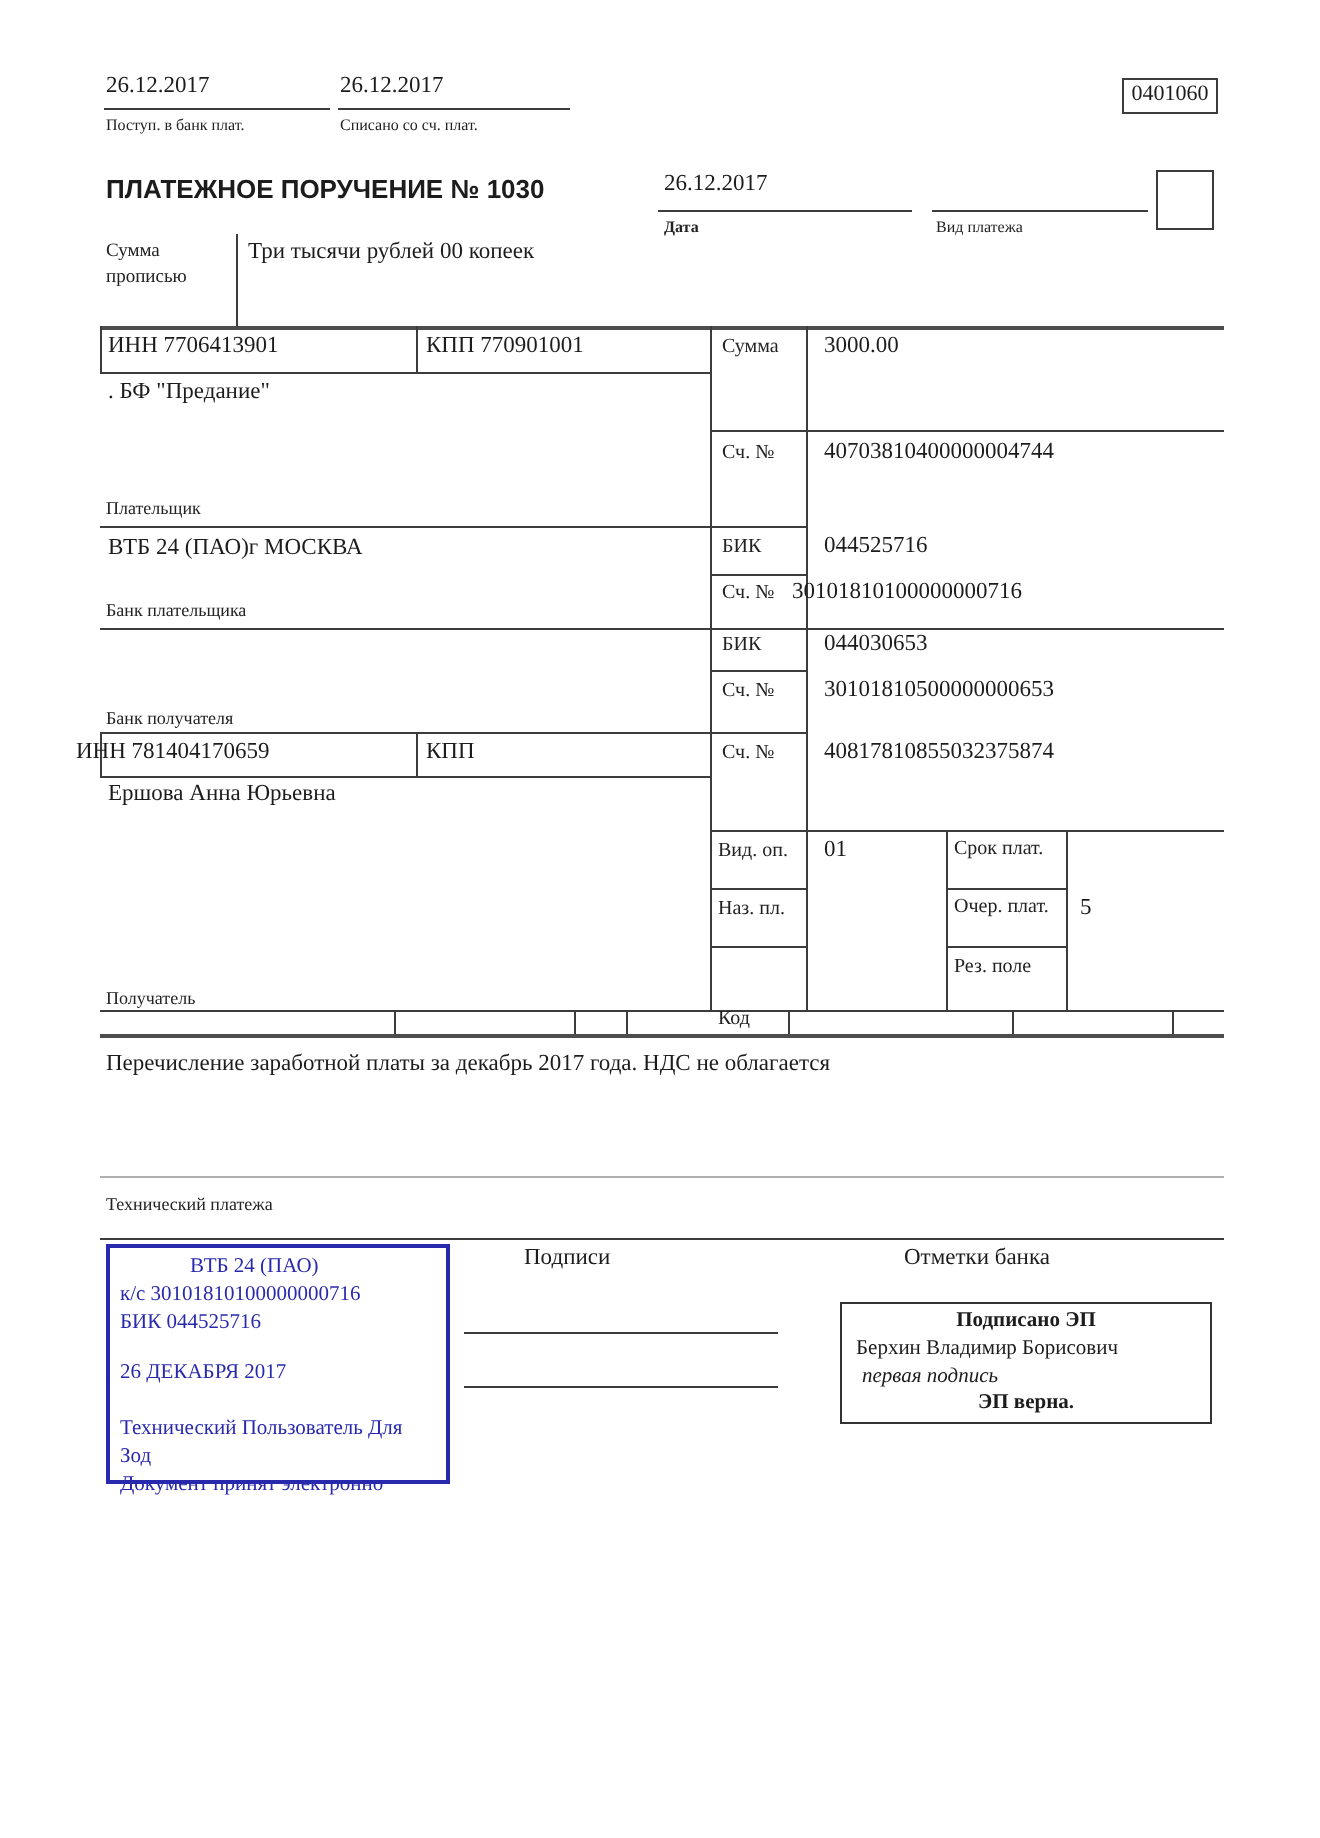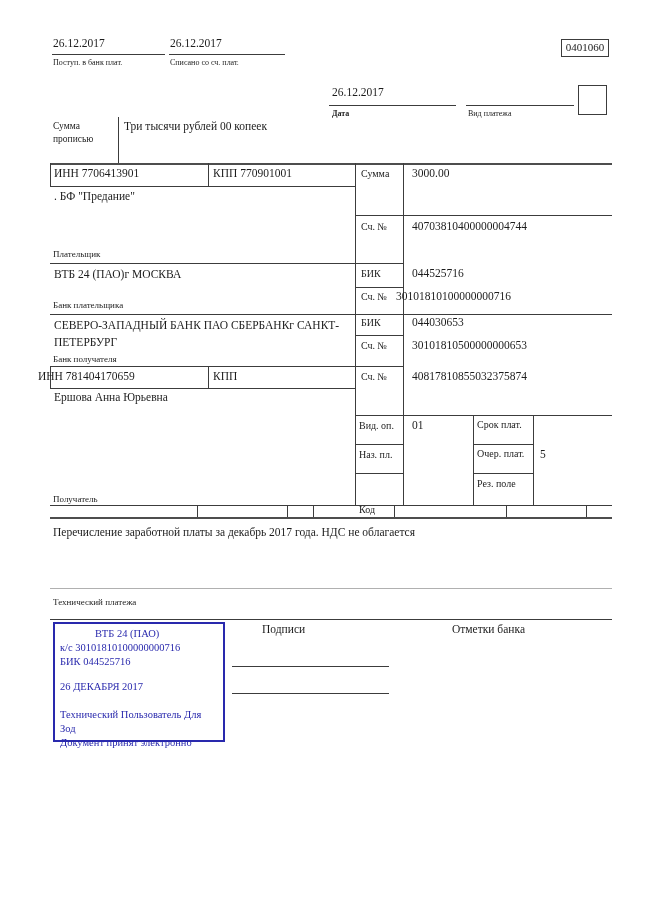--- a/index.html
+++ b/index.html
@@ -32,20 +32,21 @@
   <div class="t" style="left:53px;top:37px;">26.12.2017</div>
   <div class="hline" style="left:52px;top:54px;width:113px;"></div>
   <div class="lbl" style="left:53px;top:58px;font-size:8px;">Поступ. в банк плат.</div>
 
   <div class="t" style="left:170px;top:37px;">26.12.2017</div>
   <div class="hline" style="left:169px;top:54px;width:116px;"></div>
   <div class="lbl" style="left:170px;top:58px;font-size:8px;">Списано со сч. плат.</div>
 
   <div class="box" style="left:561px;top:39px;width:48px;height:18px;font-size:11px;text-align:center;line-height:15px;">0401060</div>
 
+  <div class="title" style="left:53px;top:87px;">ПЛАТЕЖНОЕ ПОРУЧЕНИЕ № 1030</div>
   <div class="t" style="left:332px;top:86px;">26.12.2017</div>
   <div class="hline" style="left:329px;top:105px;width:127px;"></div>
   <div class="lbl" style="left:332px;top:109px;font-size:8px;font-weight:bold;">Дата</div>
   <div class="hline" style="left:466px;top:105px;width:108px;"></div>
   <div class="lbl" style="left:468px;top:109px;font-size:8px;">Вид платежа</div>
   <div class="box" style="left:578px;top:85px;width:29px;height:30px;"></div>
 
   <div class="lbl" style="left:53px;top:120px;width:62px;font-size:9.5px;line-height:13px;white-space:normal;">Сумма прописью</div>
   <div class="vline" style="left:118px;top:117px;height:46px;"></div>
   <div class="t" style="left:124px;top:120px;">Три тысячи рублей 00 копеек</div>
@@ -92,21 +93,20 @@
   <div class="clbl" style="left:361px;top:221px;">Сч. №</div>
   <div class="t" style="left:412px;top:220px;">40703810400000004744</div>
 
   <div class="t" style="left:54px;top:268px;">ВТБ 24 (ПАО)г МОСКВА</div>
   <div class="lbl" style="left:53px;top:300px;">Банк плательщика</div>
   <div class="clbl" style="left:361px;top:268px;">БИК</div>
   <div class="t" style="left:412px;top:267px;">044525716</div>
   <div class="clbl" style="left:361px;top:291px;">Сч. №</div>
   <div class="t" style="left:396px;top:290px;">30101810100000000716</div>
 
-  <div class="wrap" style="left:54px;top:317px;width:312px;">СЕВЕРО-ЗАПАДНЫЙ БАНК ПАО СБЕРБАНКг САНКТ-ПЕТЕРБУРГ</div>
   <div class="lbl" style="left:53px;top:354px;">Банк получателя</div>
   <div class="clbl" style="left:361px;top:317px;">БИК</div>
   <div class="t" style="left:412px;top:316px;">044030653</div>
   <div class="clbl" style="left:361px;top:340px;">Сч. №</div>
   <div class="t" style="left:412px;top:339px;">30101810500000000653</div>
 
   <div class="t" style="left:38px;top:370px;">ИНН 781404170659</div>
   <div class="t" style="left:213px;top:370px;">КПП</div>
   <div class="clbl" style="left:361px;top:371px;">Сч. №</div>
   <div class="t" style="left:412px;top:370px;">40817810855032375874</div>
@@ -136,14 +136,20 @@
     <div class="sline" style="top:32px;">БИК 044525716</div>
     <div class="sline" style="top:57px;">26 ДЕКАБРЯ 2017</div>
     <div class="sline" style="top:85px;">Технический Пользователь Для</div>
     <div class="sline" style="top:99px;">Зод</div>
     <div class="sline" style="top:113px;">Документ принят электронно</div>
   </div>
 
   <div class="hline" style="left:232px;top:666px;width:157px;"></div>
   <div class="hline" style="left:232px;top:693px;width:157px;"></div>
 
+  <div class="epbox">
+    <div class="c" style="top:3px;font-weight:bold;">Подписано ЭП</div>
+    <div class="l" style="left:7px;top:17px;">Берхин Владимир Борисович</div>
+    <div class="l" style="left:10px;top:31px;font-style:italic;">первая подпись</div>
+    <div class="c" style="top:44px;font-weight:bold;">ЭП верна.</div>
+  </div>
 
 </div>
 
 </body></html>

